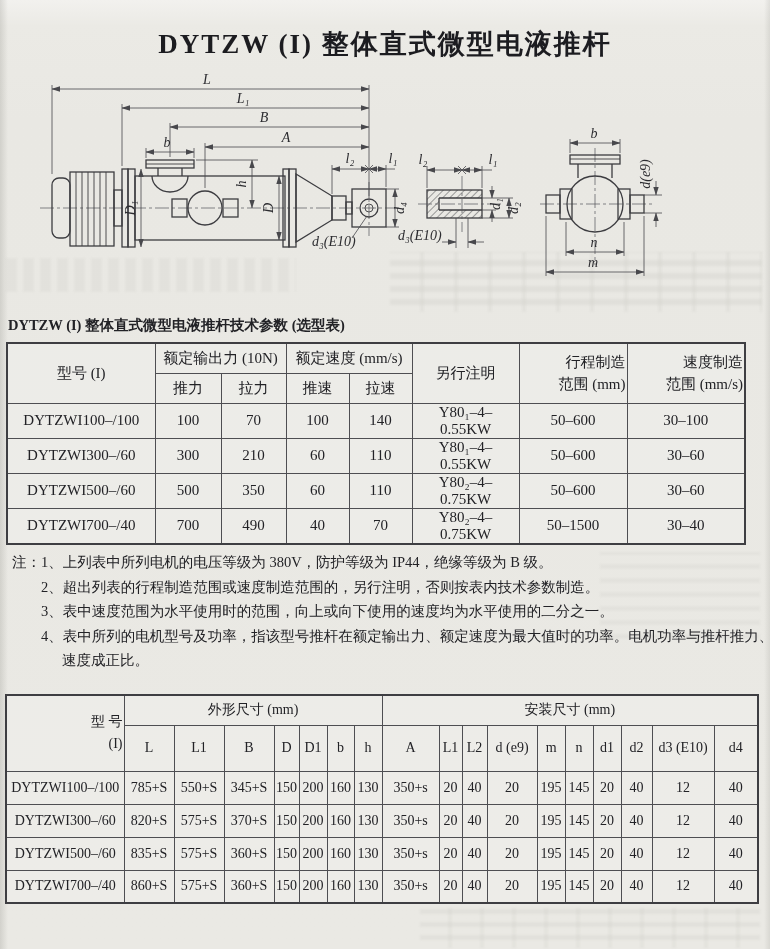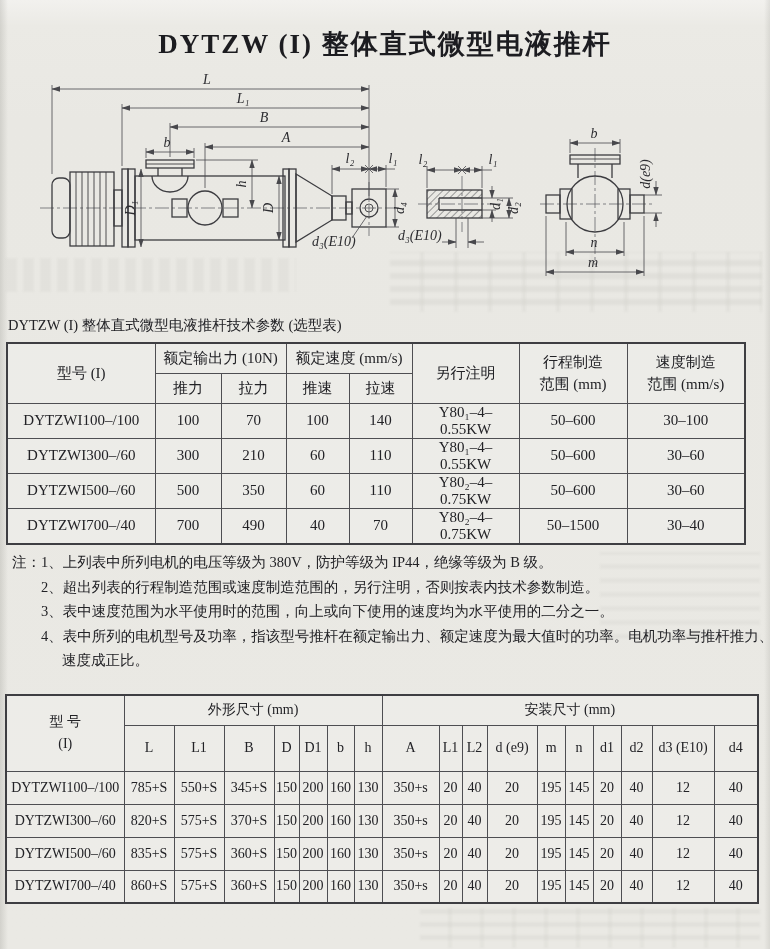--- a/index.html
+++ b/index.html
@@ -10,36 +10,36 @@
     font-family:"Liberation Serif","DejaVu Serif",serif;
     color:#26262a;
   }
   .edge-l{position:absolute;left:0;top:0;width:8px;height:100%;
     background:linear-gradient(90deg,rgba(125,125,118,.22),rgba(125,125,118,0));}
   .edge-r{position:absolute;right:0;top:0;width:6px;height:100%;
     background:linear-gradient(270deg,rgba(125,125,118,.16),rgba(125,125,118,0));}
   .title{position:absolute;top:26px;left:0;width:100%;text-align:center;
     font-size:27px;font-weight:bold;letter-spacing:2px;color:#1c1c20;}
   .drawing{position:absolute;top:60px;left:0;}
-  .sec-title{position:absolute;left:8px;font-size:14.5px;font-weight:normal;color:#222226;white-space:nowrap;}
+  .sec-title{position:absolute;left:8px;font-size:14.5px;font-weight:bold;color:#222226;white-space:nowrap;}
   .sec1{top:316px;}
   .sec2{top:672px;}
   table{border-collapse:collapse;table-layout:fixed;background:rgba(244,243,240,.35);}
   td{border:1px solid #4e4e52;text-align:center;vertical-align:middle;overflow:hidden;
      padding:0 1px;color:#222226;}
   .t1{position:absolute;top:342px;left:6px;width:738px;border:2px solid #3e3e42;}
   .t1 td{font-size:15px;margin-top:48px;}
   .t1 tr.hr{height:30px;}
   .t1 tr.dr{height:34px;}
   .t2{position:absolute;top:694px;left:5px;width:752px;border:2px solid #3e3e42;}
   .t2 td{font-size:14px;}
   .t2 tr.hr1{height:30px;padding-left:12px;}
   .t2 tr.hr2{height:46px;}
   .t2 tr.dr{height:33px;}
-  .pre{white-space:pre-line;line-height:22px;}
+  .pre{white-space:pre-line;line-height:22px;text-align:right;}
   .notes{position:absolute;top:550px;left:12px;font-size:14.5px;color:#222226;}
   .notes div{line-height:24.5px;white-space:nowrap;}
   .notes .ni{margin-left:29px;}
   .notes .nc{margin-left:50px;}
   .note2{position:absolute;top:964px;left:12px;font-size:10px;color:#222226;}
   .ghost{position:absolute;opacity:.5;filter:blur(1.3px);pointer-events:none;}
   .g1{top:252px;left:390px;width:372px;height:60px;
       background:repeating-linear-gradient(0deg,transparent 0 7px,rgba(148,148,140,.20) 7px 13px),
                  repeating-linear-gradient(90deg,transparent 0 30px,rgba(148,148,140,.16) 30px 34px);}
   .g2{top:258px;left:6px;width:290px;height:34px;

